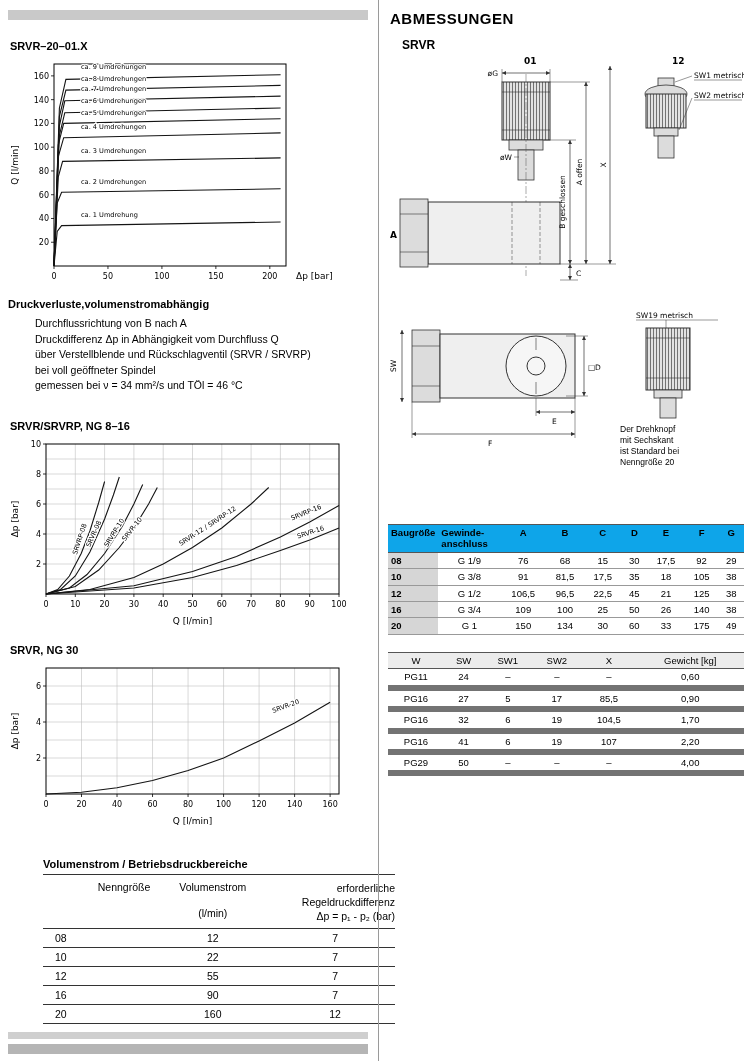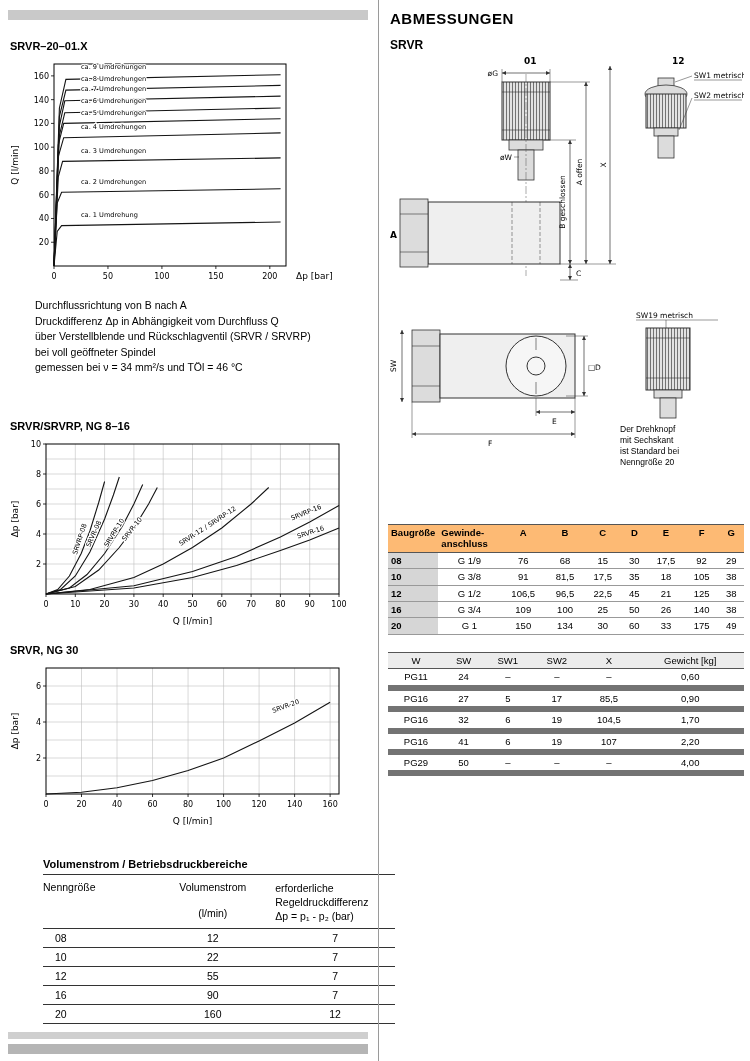--- a/index.html
+++ b/index.html
@@ -15,21 +15,21 @@
   .axis-label{font:9px "DejaVu Sans",sans-serif;fill:#000;}
   .series-line{fill:none;stroke:#141414;stroke-width:1.1;}
   .series-label{font:6.6px "DejaVu Sans",sans-serif;fill:#000;paint-order:stroke;stroke:#fff;stroke-width:2.4px;}
   
   #textblock .heading{font-size:11px;font-weight:bold;margin-bottom:6px;}
   #textblock .body{font-size:10.5px;line-height:15.5px;white-space:pre-line;margin-left:27px;}
   
   #flowtable{width:352px;font-size:10.5px;margin-left:35px;}
   #flowtable .ft-title{font-size:11px;font-weight:bold;padding-bottom:4px;border-bottom:1px solid #333;margin-bottom:2px;}
   #flowtable table{border-collapse:collapse;width:352px;}
-  #flowtable th{font-weight:normal;text-align:left;vertical-align:top;padding:4px 0 5px;border-bottom:1px solid #333;font-size:10.5px;}
+  #flowtable th{font-weight:normal;text-align:right;vertical-align:top;padding:4px 0 5px;border-bottom:1px solid #333;font-size:10.5px;}
   #flowtable th.c2{text-align:center;}
   #flowtable th .unit{margin-top:14px;}
   #flowtable th.c3 div{white-space:pre-line;line-height:14px;}
   #flowtable td{border-bottom:1px solid #333;padding:3px 0;}
   #flowtable td:nth-child(1){padding-left:12px;width:100px;}
   #flowtable td:nth-child(2){text-align:center;width:130px;}
   #flowtable td:nth-child(3){text-align:center;width:122px;}
   
   #r-header{font-size:15px;font-weight:bold;letter-spacing:0.5px;}
   #r-sub{font-size:12px;font-weight:bold;}
@@ -43,21 +43,21 @@
   .ext{stroke:#333;stroke-width:0.5;fill:none;}
   .dashl{stroke:#333;stroke-width:0.5;stroke-dasharray:4 2;fill:none;}
   .centerline{stroke:#555;stroke-width:0.5;stroke-dasharray:8 2 2 2;fill:none;}
   .dim{stroke:#333;stroke-width:0.7;marker-start:url(#arrow);marker-end:url(#arrow);}
   .d-label{font:7.5px "DejaVu Sans",sans-serif;fill:#000;}
   .d-bold{font-weight:bold;font-size:9px;}
   #note{font-size:8.5px;line-height:11px;white-space:pre-line;width:112px;}
   
   .rtable{border-collapse:collapse;width:356px;font-size:9.5px;}
   .rtable th,.rtable td{padding:2px 3px;line-height:1.2;}
-  #dimtable th{background:#fdba74;font-weight:bold;border-bottom:1px solid #555;border-top:1px solid #555;text-align:center;white-space:pre-line;vertical-align:top;}
+  #dimtable th{background:#0ea5e9;font-weight:bold;border-bottom:1px solid #555;border-top:1px solid #555;text-align:center;white-space:pre-line;vertical-align:top;}
   #dimtable th:nth-child(1),#dimtable th:nth-child(2){text-align:left;}
   #dimtable td{border-bottom:1px solid #999;text-align:center;}
   #dimtable td:nth-child(1){background:#d6d6d6;font-weight:bold;text-align:left;width:44px;}
   #dimtable td:nth-child(2){width:56px;}
   #swtable th{border-top:1px solid #555;border-bottom:1px solid #555;font-weight:normal;text-align:center;background:#ececec;}
   #swtable td{border-bottom:6px solid #737373;text-align:center;}
 </style>
 </head>
 <body>
 
@@ -108,20 +108,21 @@
       <text x="74.97674418604652" y="97.11764705882352" class="series-label">ca. 3 Umdrehungen</text>
       <polyline points="48.0,210.0 51.2,147.0 55.6,136.3 274.6,132.8" class="series-line"></polyline>
       <text x="74.97674418604652" y="128.01176470588234" class="series-label">ca. 2 Umdrehungen</text>
       <polyline points="48.0,210.0 51.2,175.5 55.6,169.6 274.6,166.0" class="series-line"></polyline>
       <text x="74.97674418604652" y="161.28235294117647" class="series-label">ca. 1 Umdrehung</text>
       <text x="12" y="109" class="axis-label" text-anchor="middle" transform="rotate(-90 12 109)">Q [l/min]</text>
       <text x="290" y="223" class="axis-label">Δp [bar]</text>
     </svg></div>
 
 <div class="abs" id="textblock" style="left:8px;top:298px;width:362px;">
+  <div class="heading">Druckverluste,volumenstromabhängig</div>
   <div class="body">Durchflussrichtung von B nach A
 Druckdifferenz Δp in Abhängigkeit vom Durchfluss Q
 über Verstellblende und Rückschlagventil (SRVR / SRVRP)
 bei voll geöffneter Spindel
 gemessen bei ν = 34 mm²/s und TÖl = 46 °C</div>
 </div>
 
 <div class="abs section-title" style="left:10px;top:420px;">SRVR/SRVRP, NG 8–16</div>
 <div class="abs" id="chart2" style="left:6px;top:436px;"><svg width="345" height="192">
       <line x1="69.3" y1="8" x2="69.3" y2="158" class="grid"></line>
@@ -286,21 +287,21 @@
       </tbody>
   </table>
 </div>
 
 <div class="abs graybar" id="bar-b1" style="left:8px;top:1032px;width:360px;height:7px;background:#cfcfcf;"></div>
 <div class="abs graybar" id="bar-b2" style="left:8px;top:1044px;width:360px;height:10px;background:#b5b5b5;"></div>
 
 <div class="abs" id="divider" style="left:378px;top:0;width:1px;height:1061px;"></div>
 
 <div class="abs" id="r-header" style="left:390px;top:10px;">ABMESSUNGEN</div>
-<div class="abs" id="r-sub" style="left:390px;top:38px;">SRVR</div>
+<div class="abs" id="r-sub" style="left:402px;top:38px;">SRVR</div>
 
 <div class="abs" style="left:388px;top:52px;">
 <svg width="356" height="465" viewBox="0 0 356 465">
   <defs>
     <pattern id="knurl" width="3" height="4" patternUnits="userSpaceOnUse">
       <rect width="3" height="4" fill="#e2e2e2"></rect>
       <line x1="1.5" y1="0" x2="1.5" y2="4" stroke="#555" stroke-width="0.8"></line>
     </pattern>
     <marker id="arrow" markerWidth="7" markerHeight="6" refX="6" refY="3" orient="auto-start-reverse">
       <path d="M0,0 L6,3 L0,6 Z" fill="#333"></path>

